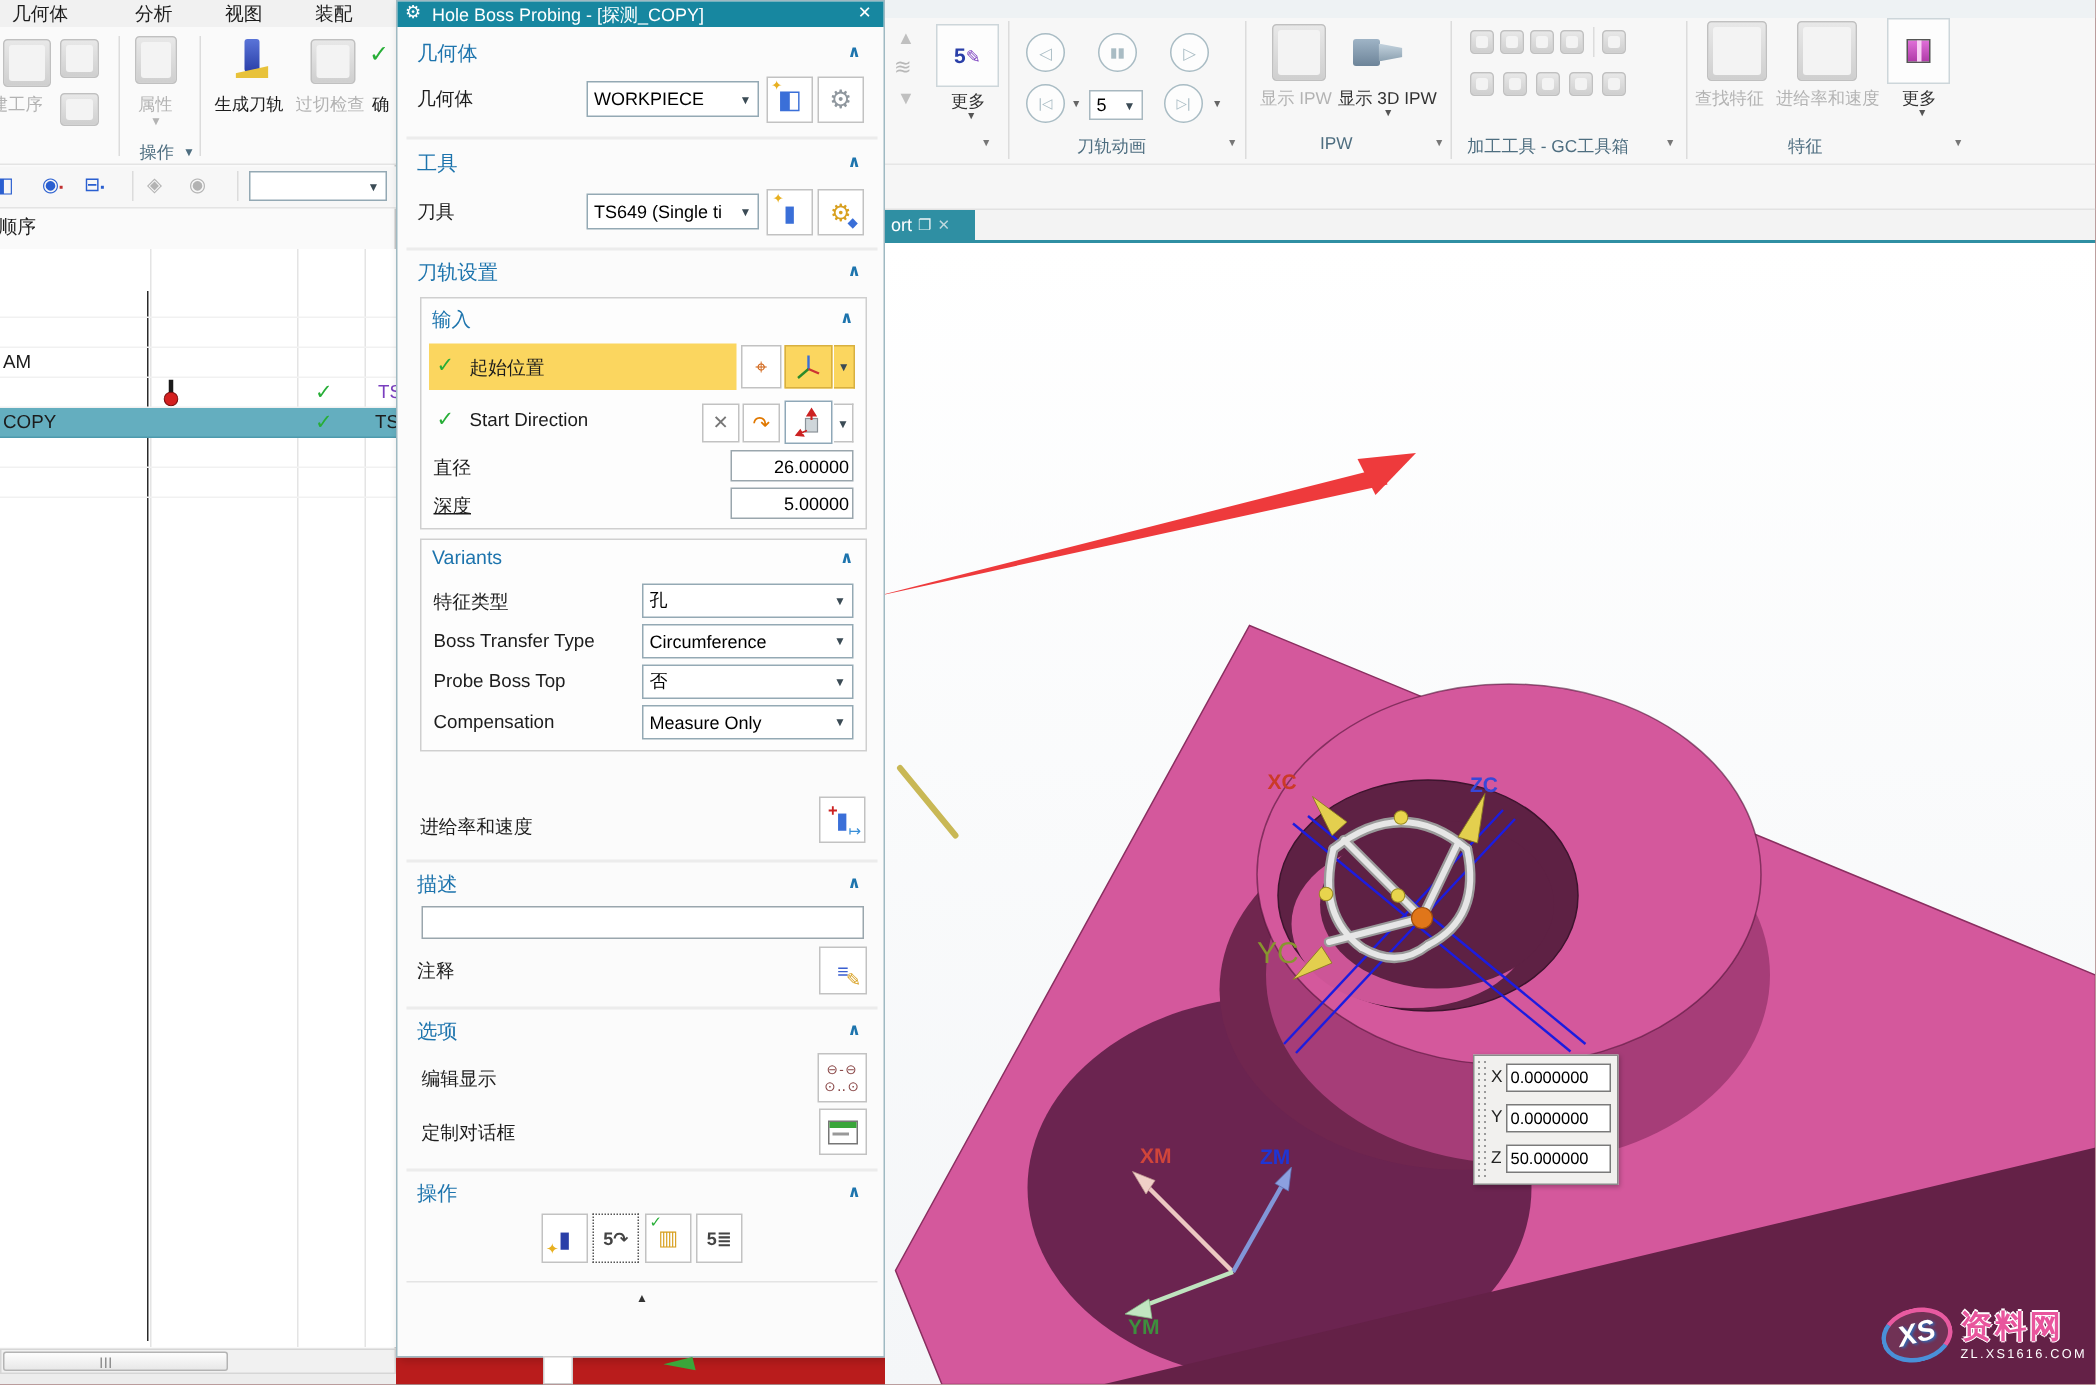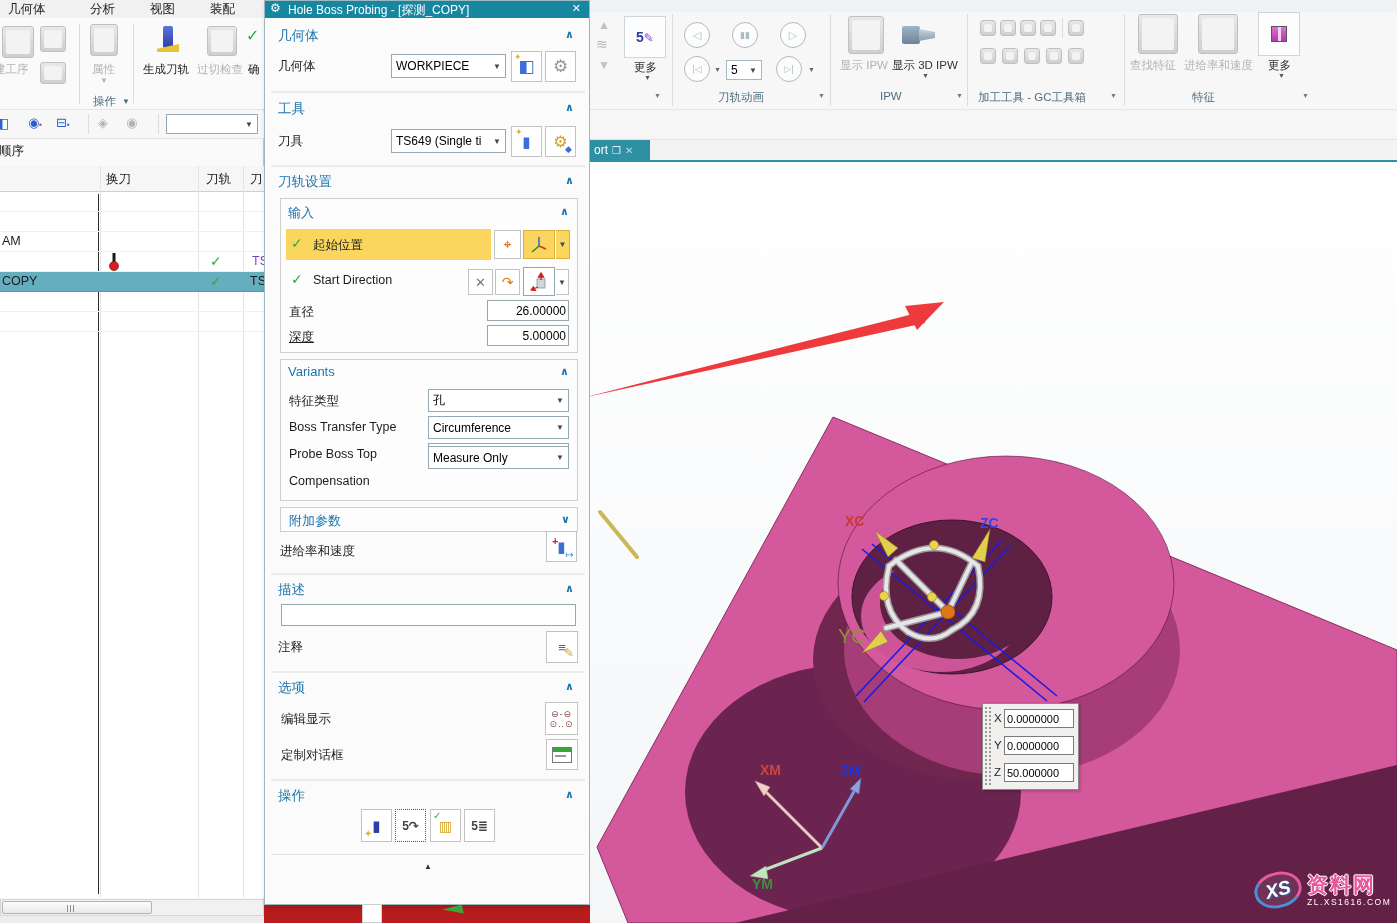--- a/index.html
+++ b/index.html
@@ -77,25 +77,20 @@
       <div class="abs" style="left:158px;top:3px;width:1px;height:20px;background:#dcdcdc;"></div>
       <div class="sel" style="left:166px;top:3px;width:92px;height:20px;">
         <span class="val"></span>
           <span class="dd">▼</span>
       </div>
     </div>
 
     <span class="txt" style="left:-1px;top:143px;">顺序</span>
 
     <div class="abs" style="left:0;top:166px;width:264px;height:732px;background:#fff;overflow:hidden;">
-      <div class="abs" style="left:0;top:0;width:264px;height:26px;background:#f6f6f6;border-bottom:1px solid #cfcfcf;">
-        <span class="txt" style="left:106px;top:5px;">换刀</span>
-        <span class="txt" style="left:206px;top:5px;">刀轨</span>
-        <span class="txt" style="left:250px;top:5px;">刀</span>
-      </div>
       <div class="vline" style="left:100px;top:0;height:732px;"></div>
       <div class="vline" style="left:198px;top:0;height:732px;"></div>
       <div class="vline" style="left:243px;top:0;height:732px;"></div>
 
       <div class="abs" style="left:98px;top:28px;width:1px;height:700px;background:#2a2a2a;"></div>
 
       <div class="navrow" style="top:26px;"></div>
       <div class="navrow" style="top:46px;"></div>
       <div class="navrow" style="top:66px;">
         <span class="txt" style="left:2px;top:2px;">AM</span>
@@ -234,29 +229,25 @@
     <div class="sel" style="left:163px;top:415px;width:141px;height:23px;">
       <span class="val">Circumference</span>
         <span class="dd">▼</span>
     </div>
     <span class="txt" style="left:24px;top:446px;">Probe Boss Top</span>
     <div class="sel" style="left:163px;top:442px;width:141px;height:23px;">
       <span class="val">否</span>
         <span class="dd">▼</span>
     </div>
     <span class="txt" style="left:24px;top:473px;">Compensation</span>
-    <div class="sel" style="left:163px;top:445px;width:141px;height:23px;">
+    <div class="sel" style="left:163px;top:469px;width:141px;height:23px;">
       <span class="val">Measure Only</span>
         <span class="dd">▼</span>
     </div>
 
-    <div class="gbx" style="left:15px;top:506px;width:298px;height:25px;">
-      <span class="hdr" style="left:8px;top:4px;font-size:13px;">附加参数</span>
-      <span class="chev" style="left:280px;top:5px;">∨</span>
-    </div>
     <span class="txt" style="left:15px;top:542px;">进给率和速度</span>
     <div class="btn" style="left:281px;top:530px;width:31px;height:31px;">
       <span style="color:#3a6fd8;font-size:15px;">▮</span>
       <span style="position:absolute;left:5px;top:3px;color:#cc2222;font-size:11px;font-weight:bold;">+</span>
       <span style="position:absolute;right:2px;bottom:1px;color:#3a8fd8;font-size:10px;">↦</span>
     </div>
     <div class="sep" style="top:572px;left:6px;width:314px;"></div>
 
     <span class="hdr" style="left:13px;top:580px;">描述</span>
     <span class="chev" style="left:300px;top:581px;">∧</span>

